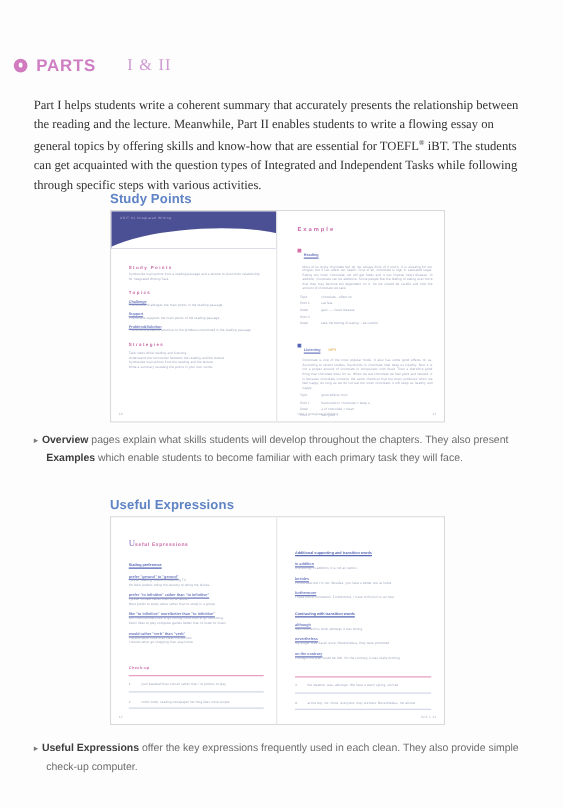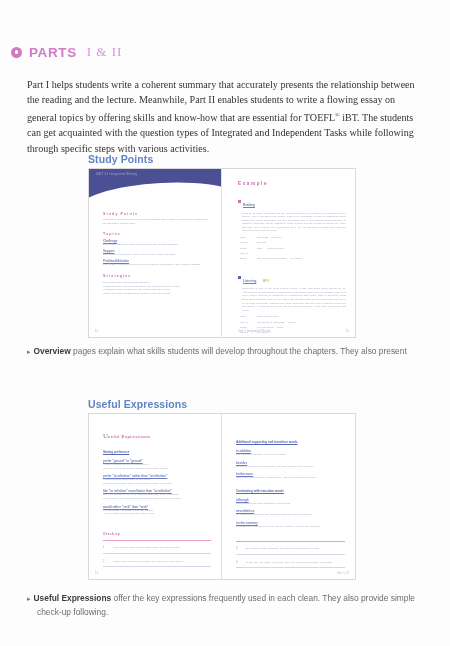--- a/index.html
+++ b/index.html
@@ -45,21 +45,21 @@
     font-size: 13.5px;
     font-weight: bold;
     letter-spacing: 0.6px;
     color: #cf7ec4;
   }
   .parts-numerals {
     font-family: "Liberation Serif", serif;
     font-size: 13px;
     color: #cf9ad2;
     letter-spacing: 1px;
-    margin-left: 3px;
+    margin-left: 18px;
   }
 
   
   .intro {
     position: absolute;
     left: 27px;
     top: 67px;
     width: 398px;
     font-family: "Liberation Serif", serif;
     font-size: 10.1px;
@@ -308,20 +308,21 @@
         </div>
       </div>
       <div class="pg-num l" style="left:16px;">Unit 1 Integrated Writing</div>
       <div class="pg-num r">11</div>
     </div>
   </div>
 </div>
 
 <div class="caption" style="left:27px; top:345px;">
   <span class="arrow">▸</span><b>Overview</b><span> pages explain what skills students will develop throughout the chapters. They also present</span>
+  <span class="indent"><b>Examples</b><span> which enable students to become familiar with each primary task they will face.</span></span>
 </div>
 
 <div class="figure" style="left:88px; top:398px;">
   <div class="fig-title">Useful Expressions</div>
   <div class="spread" style="width:268px;height:167px;">
 
     <div class="page left" style="width:50%;">
       <div style="position:absolute;left:14px;right:10px;top:10px;">
         <div>
           <span style="font-size:7px;color:#8a6fc0;font-family:'Liberation Serif',serif;">U</span><span class="mini-h-pink" style="font-size:4px;letter-spacing:.5px;">seful Expressions</span>
@@ -412,14 +413,14 @@
         </div>
         <div class="answer-rule"></div>
       </div>
       <div class="pg-num r"><span>Unit 1</span> <span>13</span></div>
     </div>
   </div>
 </div>
 
 <div class="caption" style="left:27px; top:592px;">
   <span class="arrow">▸</span><b>Useful Expressions</b><span> offer the key expressions frequently used in each clean. They also provide simple</span>
-  <span class="indent"><span>check-up following.</span></span>
+  <span class="indent"><span>check-up computer.</span></span>
 </div>
 
 </body></html>

